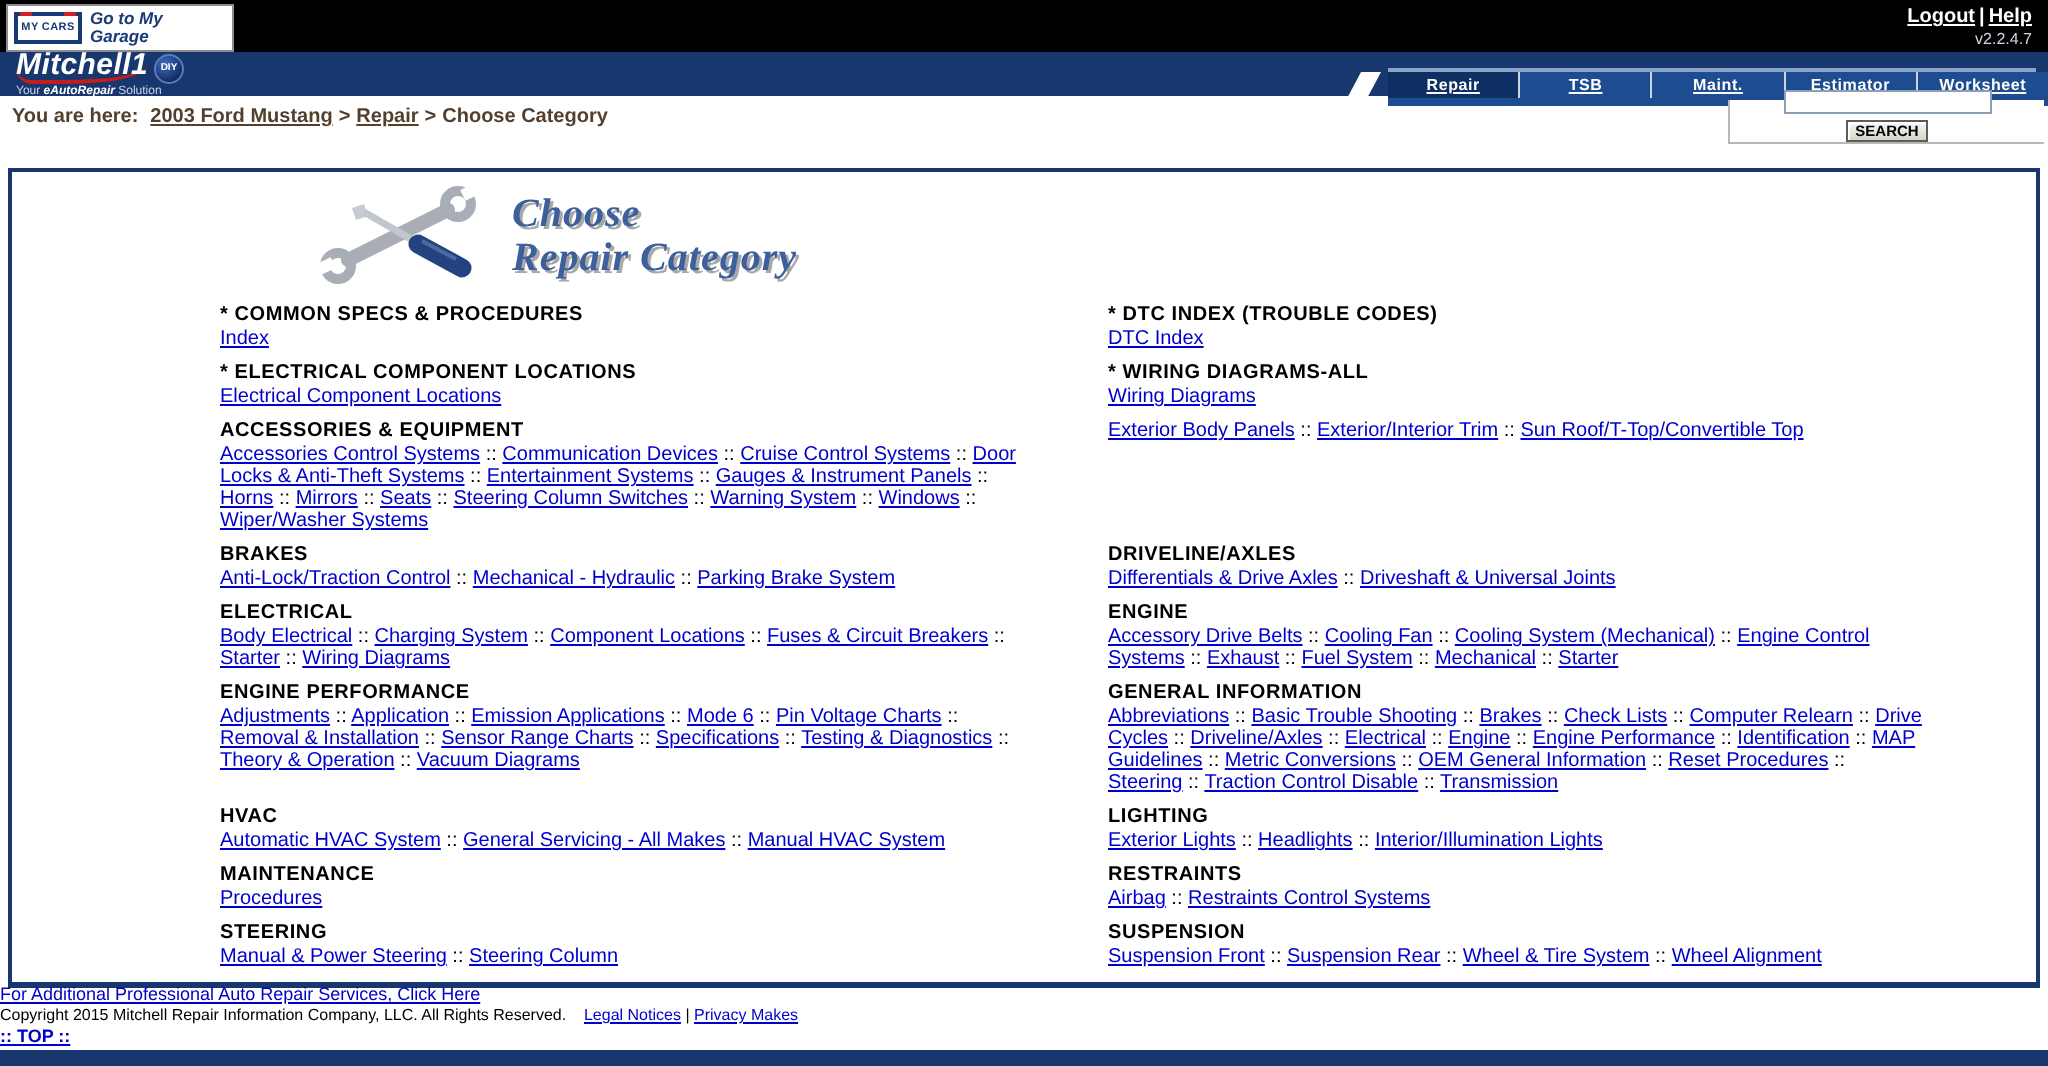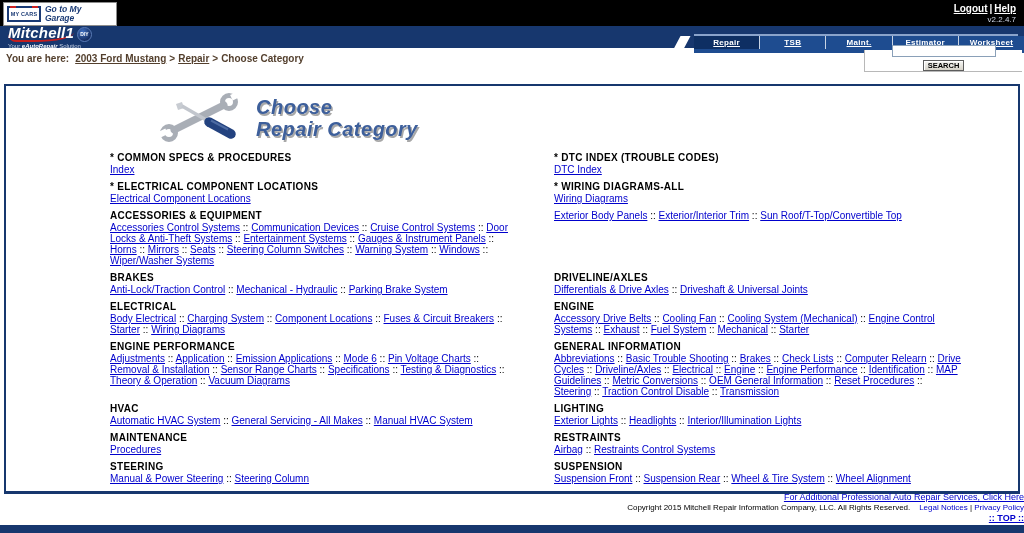--- a/index.html
+++ b/index.html
@@ -91,43 +91,43 @@
     height:16px; padding:0 4px; font-size:7.5px; font-weight:bold; color:#000;
     background:linear-gradient(#f7f7f5,#d6d3c9); border:1px solid #5c5c5c;
     box-shadow:inset 1px 1px 0 #fff; font-family:"Liberation Sans",sans-serif; cursor:pointer;
   }
 
   
   .content-box {
     position:absolute; left:4px; right:4px; top:84px; bottom:39px;
     border:2px solid #17376e; border-bottom-width:3px; background:#fff; overflow:hidden;
   }
-  .page-header { display:flex; align-items:flex-start; gap:12px; margin:6px 0 0 152px; height:52px; }
+  .page-header { display:flex; align-items:flex-start; gap:12px; margin:6px 0 0 152px; height:52px;font-family:Liberation Serif, serif; }
   .page-title {
     font-size:20px; font-weight:bold; font-style:italic; color:#3d5f9b; line-height:22px;
     text-shadow:1.5px 1.5px 0 #a8a8a8; letter-spacing:0.5px; padding-top:4px;
   }
 
   
   .cats {
     margin:8px 56px 0 104px;
     display:grid; grid-template-columns:1fr 1fr; column-gap:36px;
   }
   .cat-cell { padding-bottom:6px; font-size:10px; line-height:11px; }
   .cat-heading { font-weight:bold; color:#000; letter-spacing:0.3px; margin-bottom:1px; }
   .cat-links { color:#000; }
   .cat-links a { color:#0000cc; text-decoration:underline; }
   .cat-links .lsep { color:#000; }
 
   
-  .footer { position:absolute; left:0; right:0; bottom:9px; text-align:right; }
+  .footer { position:absolute; left:0; right:0; bottom:9px; text-align:left; }
   .footer-services { font-size:9px; line-height:11px; }
   .footer-services a { color:#0000cc; text-decoration:underline; }
   .footer-copy { font-size:8px; line-height:10px; color:#000; }
-  .footer-copy a { color:#0000cc; }
+  .footer-copy a { color:#0000cc; text-decoration:underline; }
   .footer-top { font-size:9px; line-height:11px; font-weight:bold; }
   .footer-top a { color:#0000cc; text-decoration:underline; }
   .bottombar { position:absolute; left:0; bottom:0; width:1024px; height:8px; background:#17376e; }
 </style>
 </head>
 <body>
 
 <div class="topbar">
   <div class="mycars-box">
     <span class="plate">
@@ -285,19 +285,19 @@
 
 <div class="footer">
   <div class="footer-services">
     <a>For Additional Professional Auto Repair Services, Click Here</a>
   </div>
   <div class="footer-copy">
     <span>Copyright 2015 Mitchell Repair Information Company, LLC.  All Rights Reserved.</span>
     &nbsp;&nbsp;
     <a>Legal Notices</a>
     <span>|</span>
-    <a>Privacy Policy</a>
+    <a>Privacy Makes</a>
   </div>
   <div class="footer-top">
     <a>:: TOP ::</a>
   </div>
 </div>
 <div class="bottombar"></div>
 
 </body></html>

